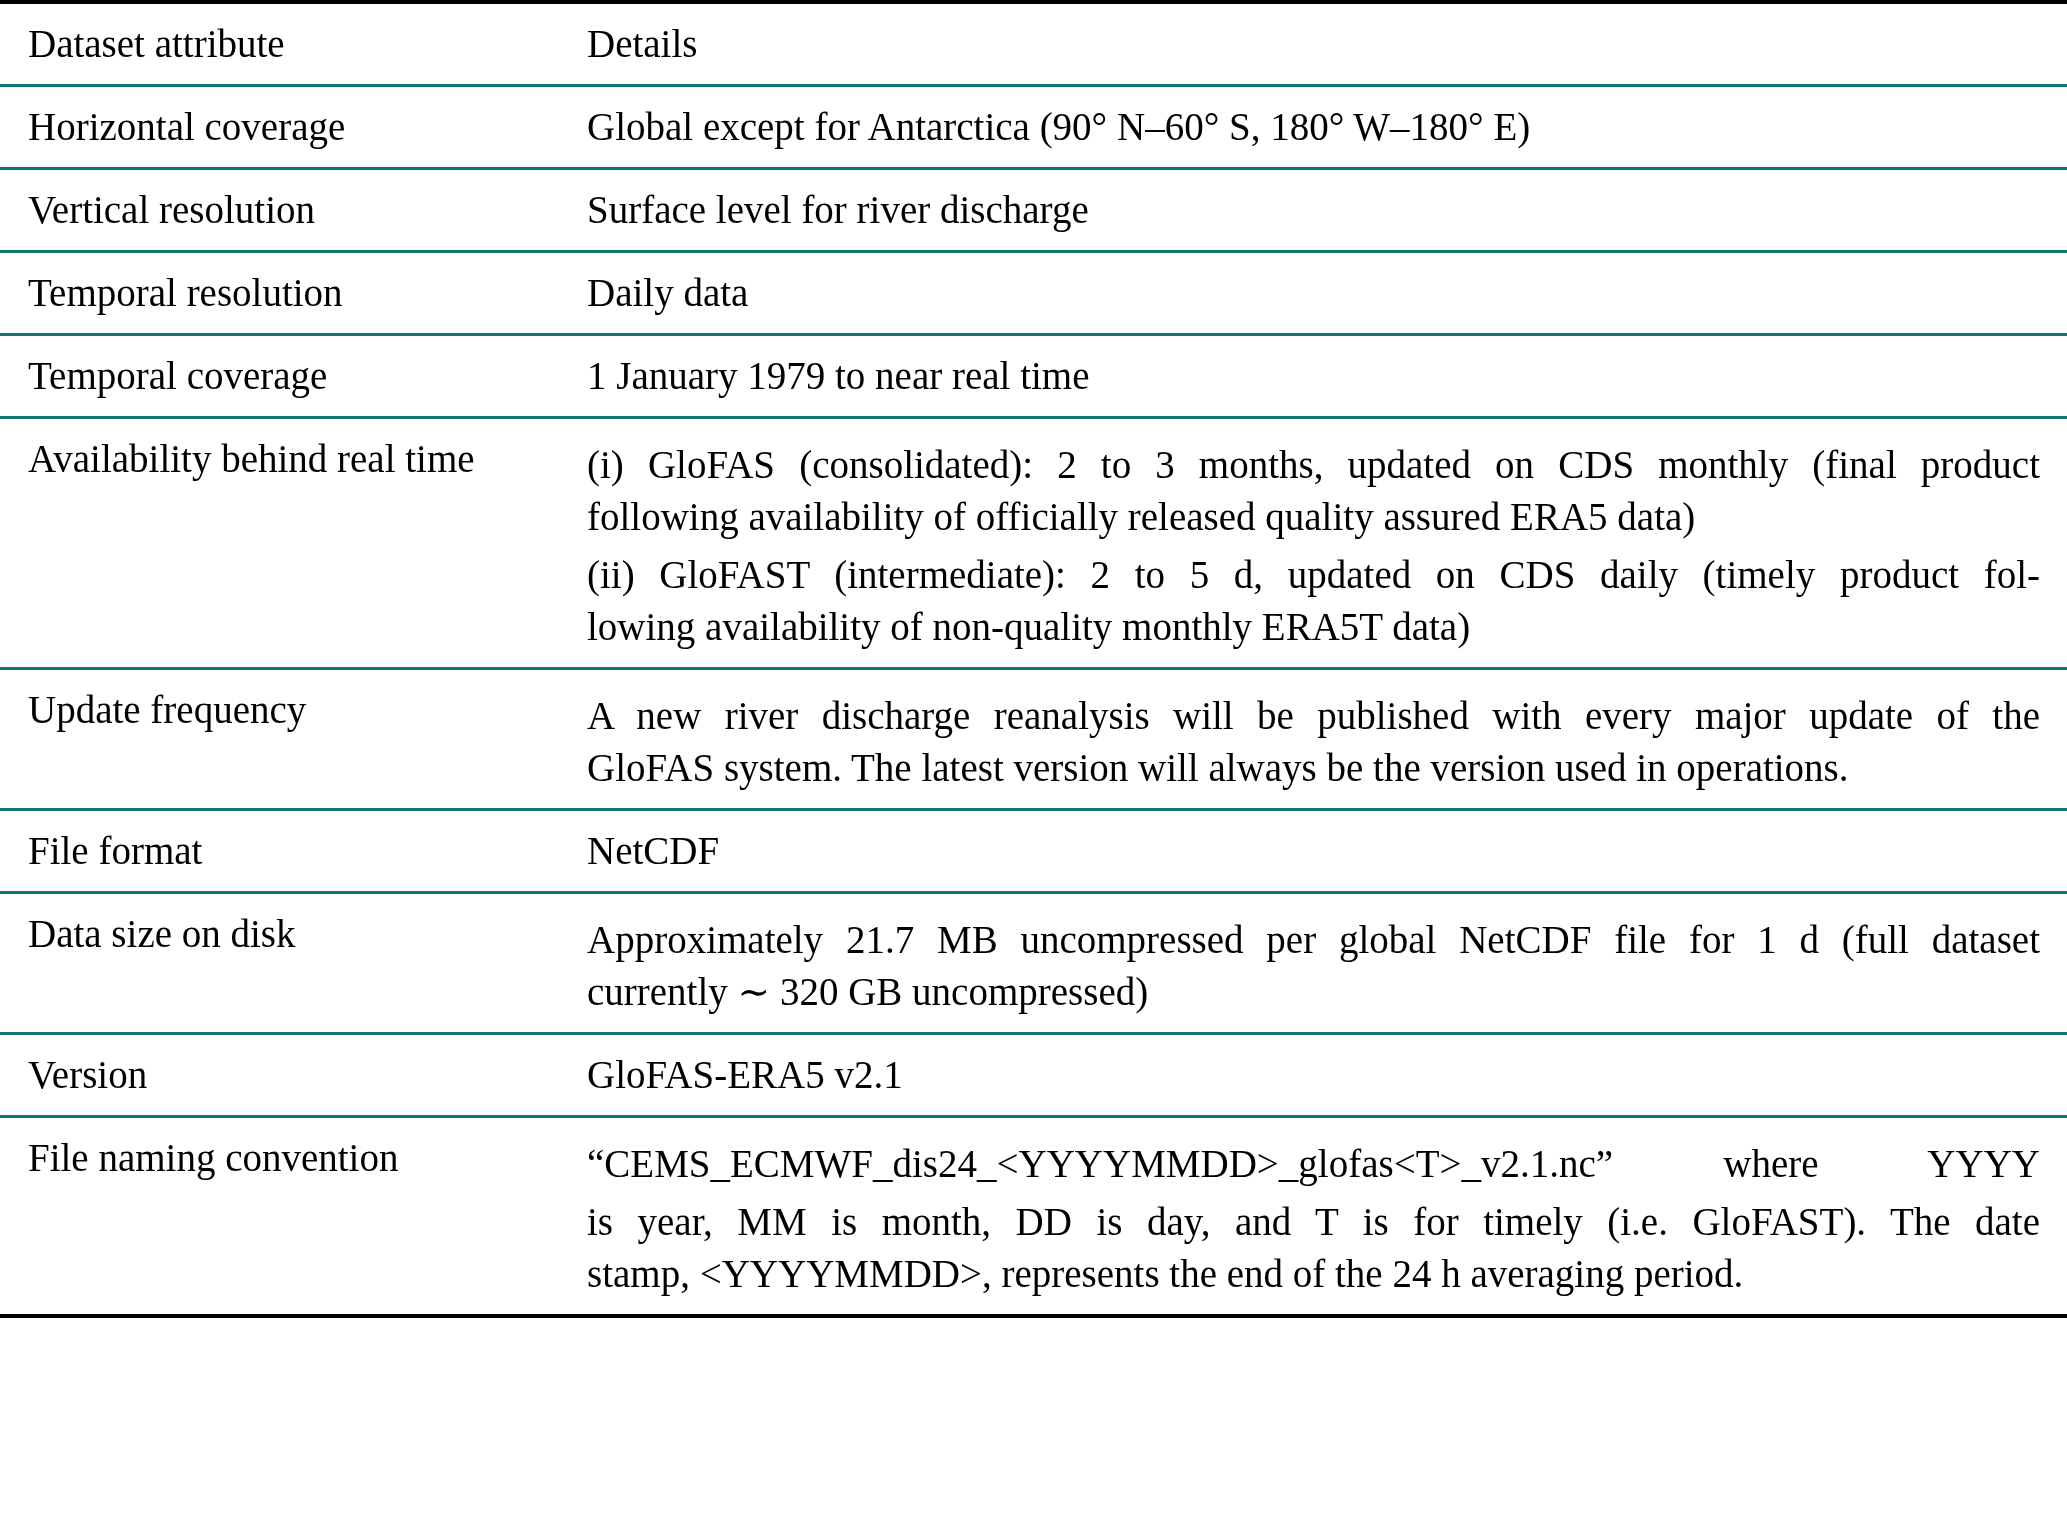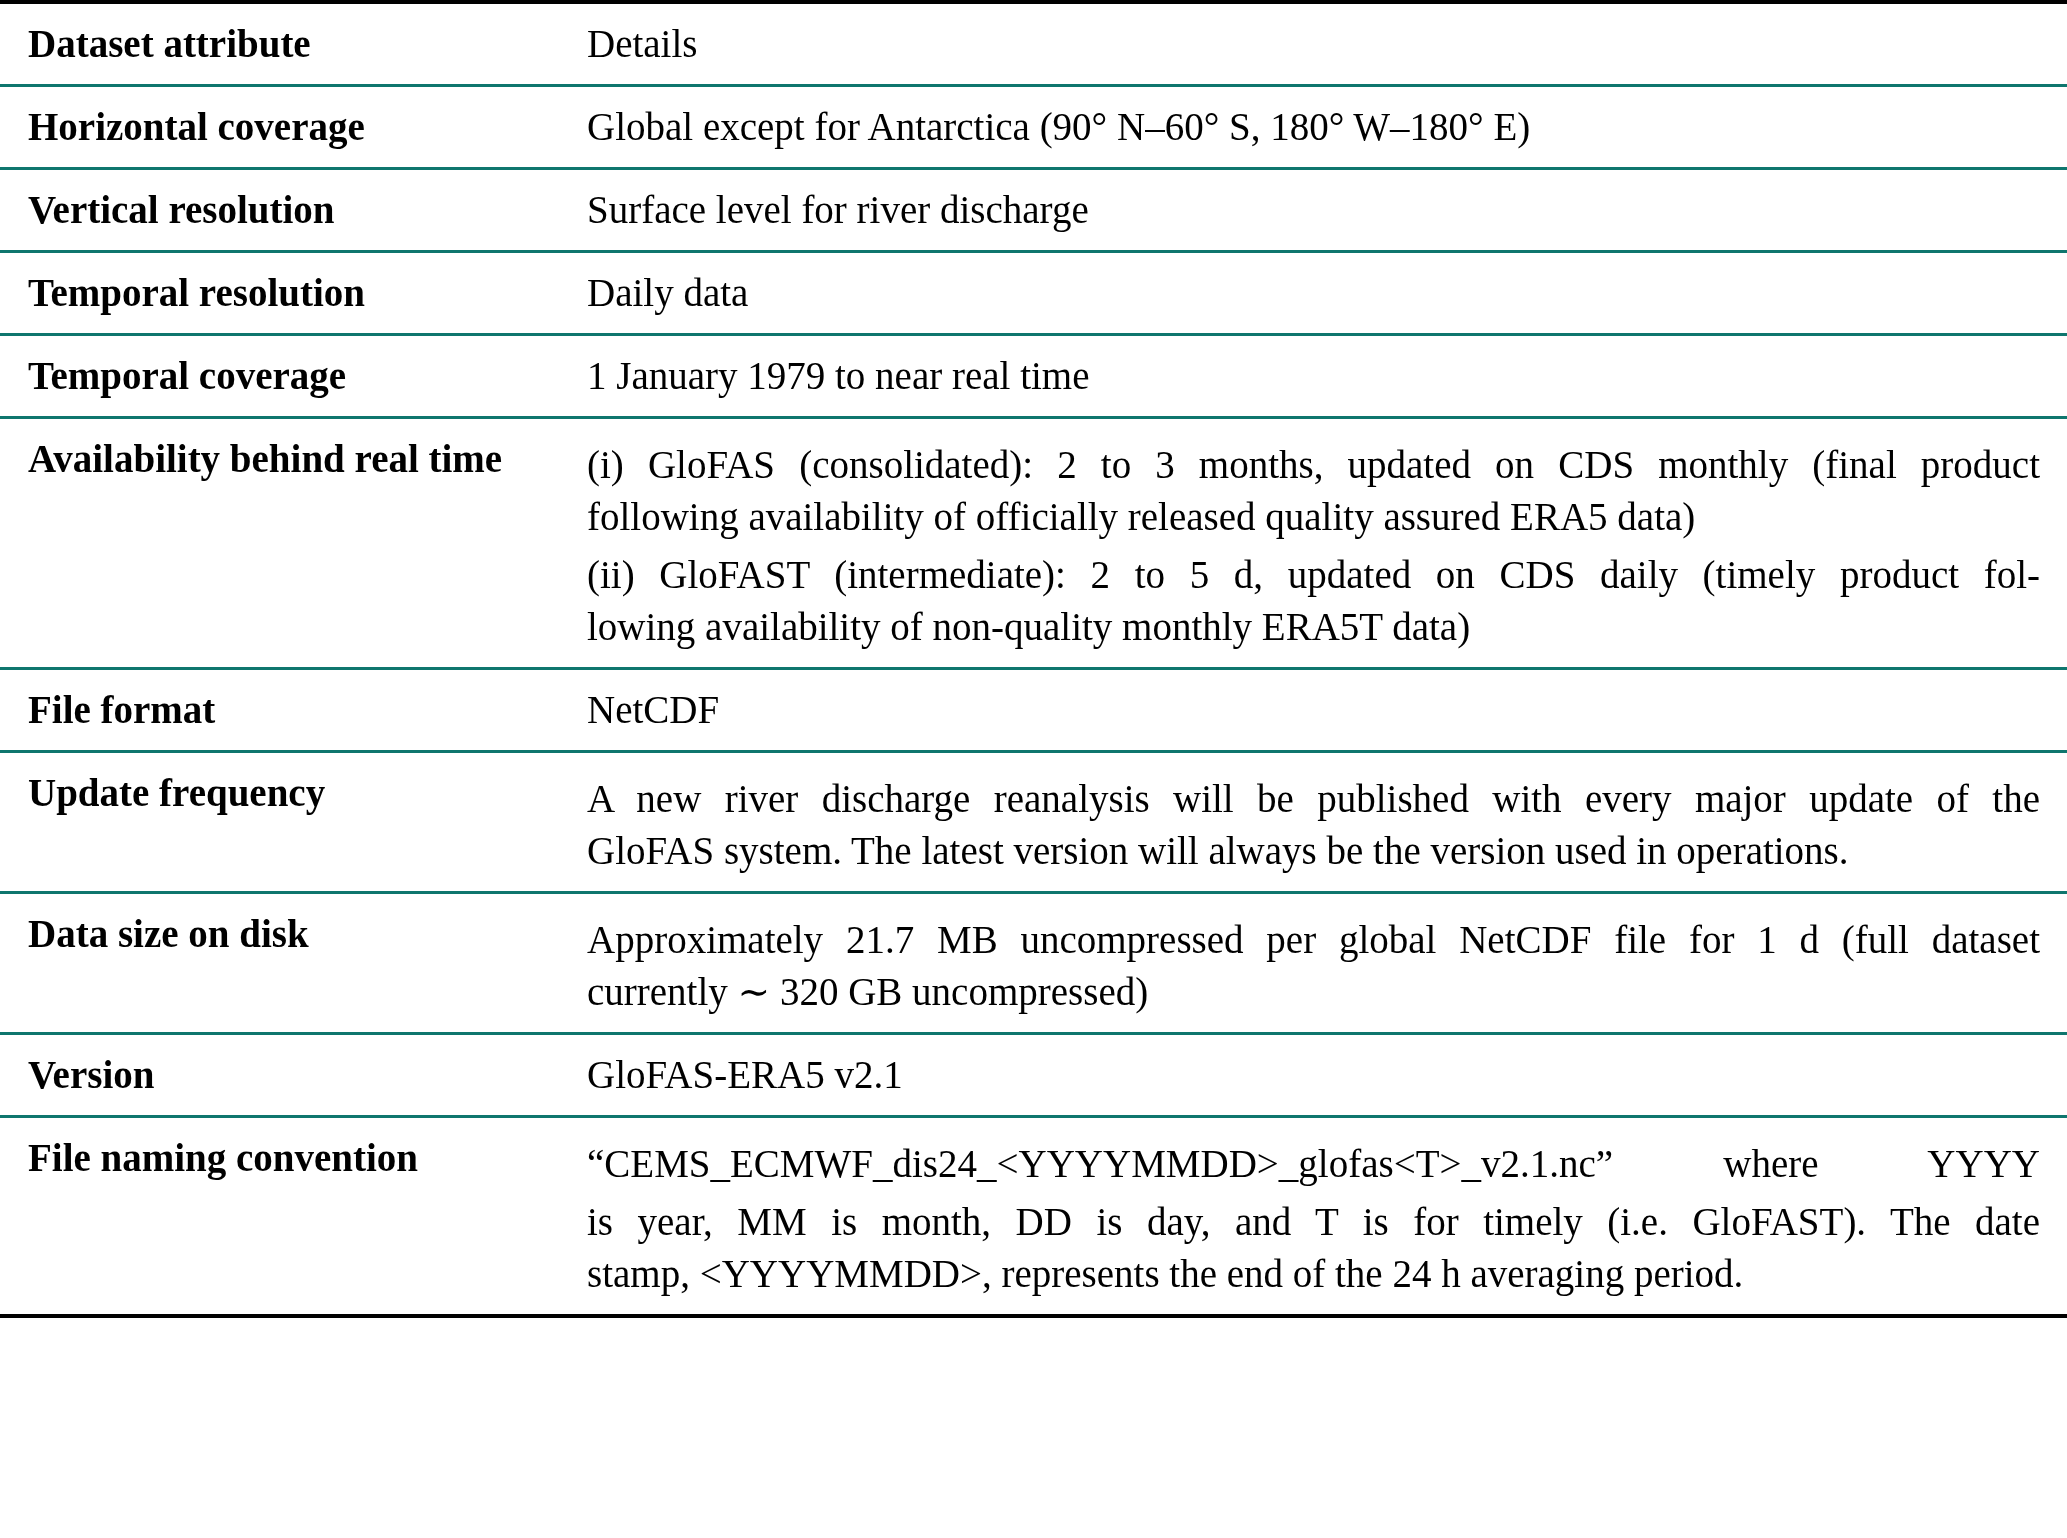--- a/index.html
+++ b/index.html
@@ -25,21 +25,20 @@
   th, td {
     font-weight: normal;
     text-align: left;
     vertical-align: top;
     line-height: 52px;
     padding: 14px 27px 14px 0;
   }
   th.attr-col, td.attr-col {
     padding-left: 28px;
     padding-right: 10px;
-    font-weight: bold;
   }
   tbody tr {
     border-top: 3px solid #0f766e;
   }
   thead tr {
     border-top: none;
   }
   .dline {
     text-align: justify;
   }
@@ -90,30 +89,30 @@
       <tr>
         <td class="attr-col"><span>Availability behind real time</span></td>
         <td class="det-col">
           <div class="dline stretch">(i) GloFAS (consolidated): 2 to 3 months, updated on CDS monthly (final product</div>
           <div class="dline">following availability of officially released quality assured ERA5 data)</div>
           <div class="dline stretch">(ii) GloFAST (intermediate): 2 to 5 d, updated on CDS daily (timely product fol-</div>
           <div class="dline">lowing availability of non-quality monthly ERA5T data)</div>
         </td>
       </tr>
       <tr>
-        <td class="attr-col"><span>File format</span></td>
-        <td class="det-col">
-          <div class="dline">NetCDF</div>
-        </td>
-      </tr>
-      <tr>
         <td class="attr-col"><span>Update frequency</span></td>
         <td class="det-col">
           <div class="dline stretch">A new river discharge reanalysis will be published with every major update of the</div>
           <div class="dline">GloFAS system. The latest version will always be the version used in operations.</div>
+        </td>
+      </tr>
+      <tr>
+        <td class="attr-col"><span>File format</span></td>
+        <td class="det-col">
+          <div class="dline">NetCDF</div>
         </td>
       </tr>
       <tr>
         <td class="attr-col"><span>Data size on disk</span></td>
         <td class="det-col">
           <div class="dline stretch">Approximately 21.7 MB uncompressed per global NetCDF file for 1 d (full dataset</div>
           <div class="dline">currently ∼ 320 GB uncompressed)</div>
         </td>
       </tr>
       <tr>

